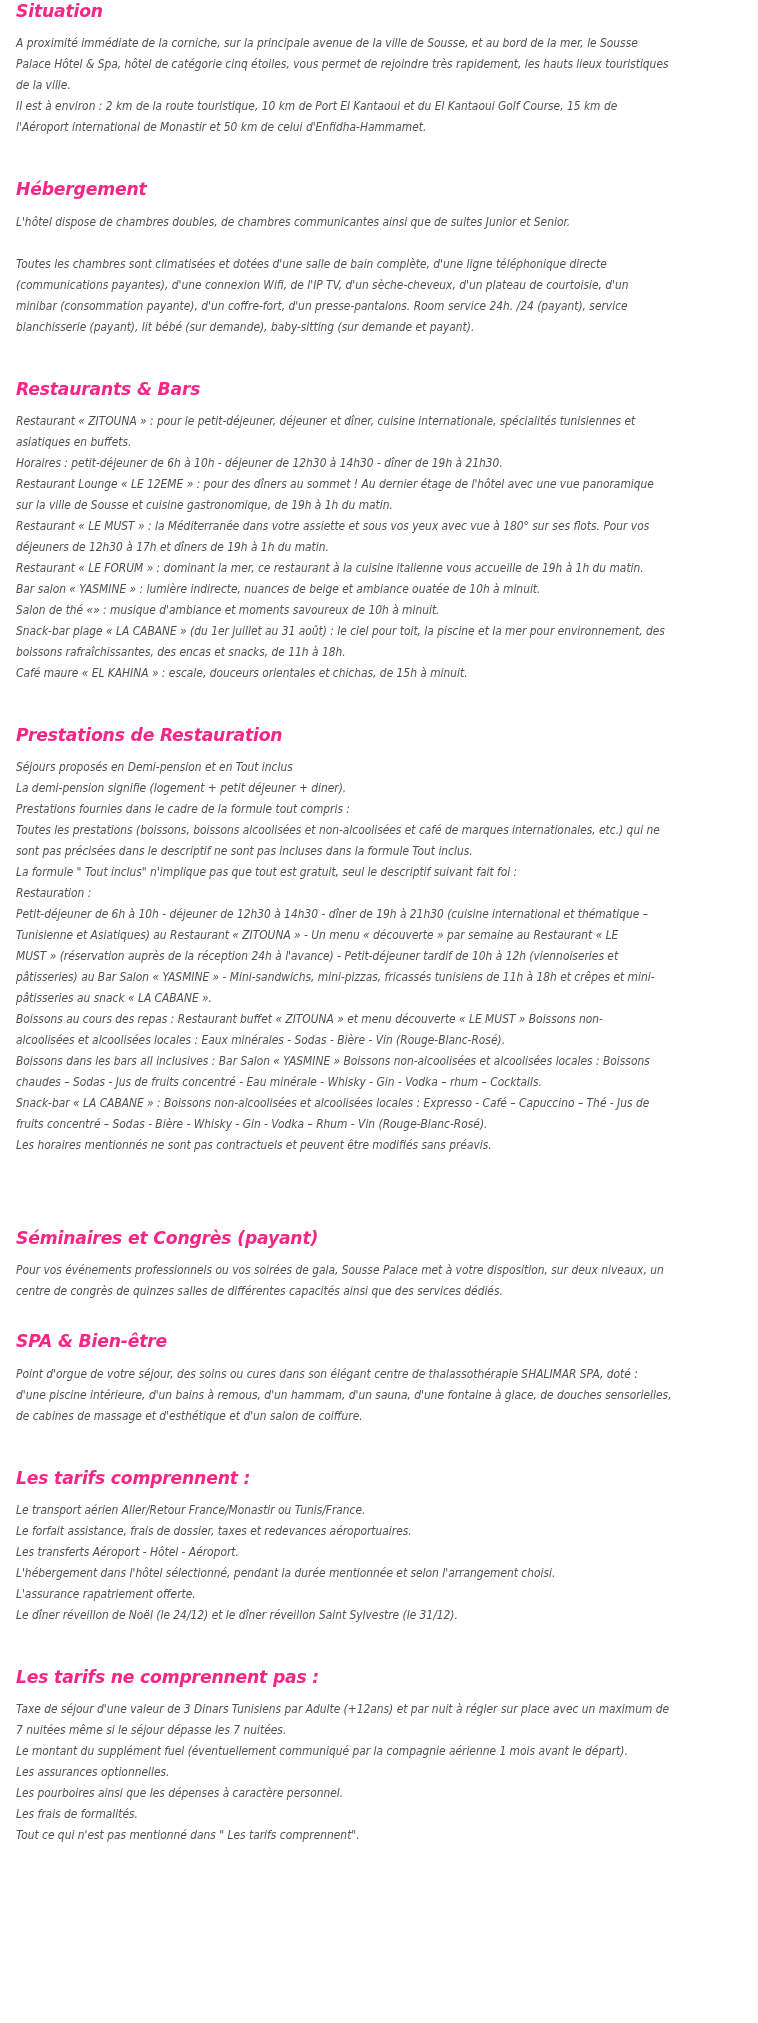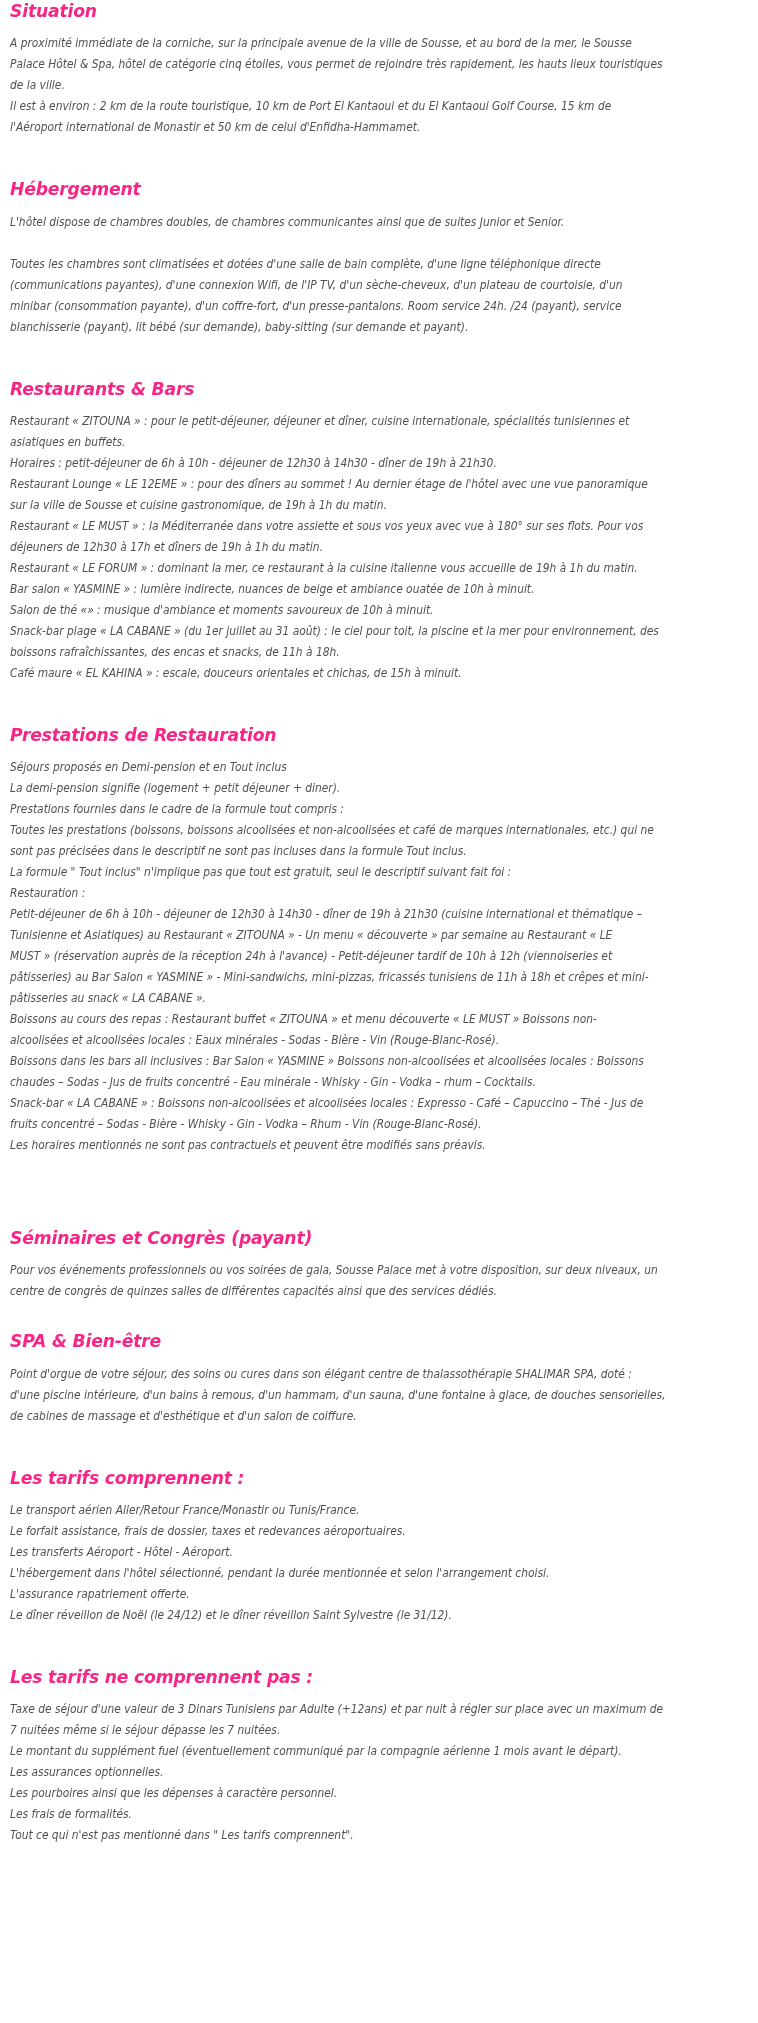--- a/index.html
+++ b/index.html
@@ -11,21 +11,21 @@
   body {
     width: 758px;
     min-height: 2023px;
     font-family: "DejaVu Sans", "Liberation Sans", sans-serif;
     color: #4c4c4c;
     -webkit-font-smoothing: antialiased;
   }
   .page {
     width: 758px;
     box-sizing: border-box;
-    padding: 0 2px 0 10px;
+    padding: 0 2px 0 16px;
   }
   .section {
     margin: 0;
   }
   h2.section-title {
     font-family: "DejaVu Sans", "Liberation Sans", sans-serif;
     font-style: italic;
     font-weight: bold;
     color: #f72585;
     font-size: 18.5px;

